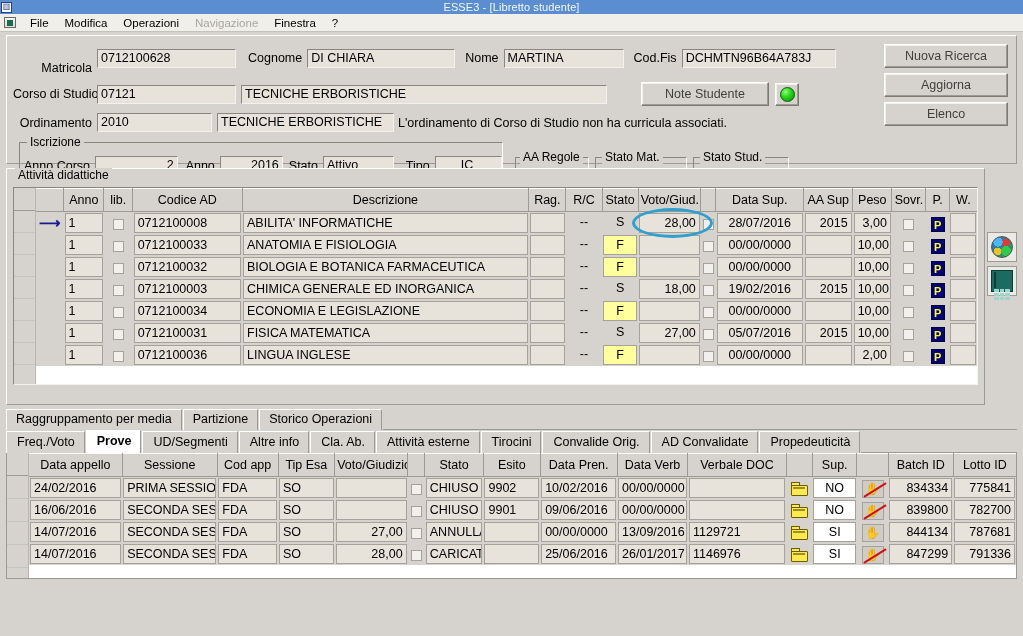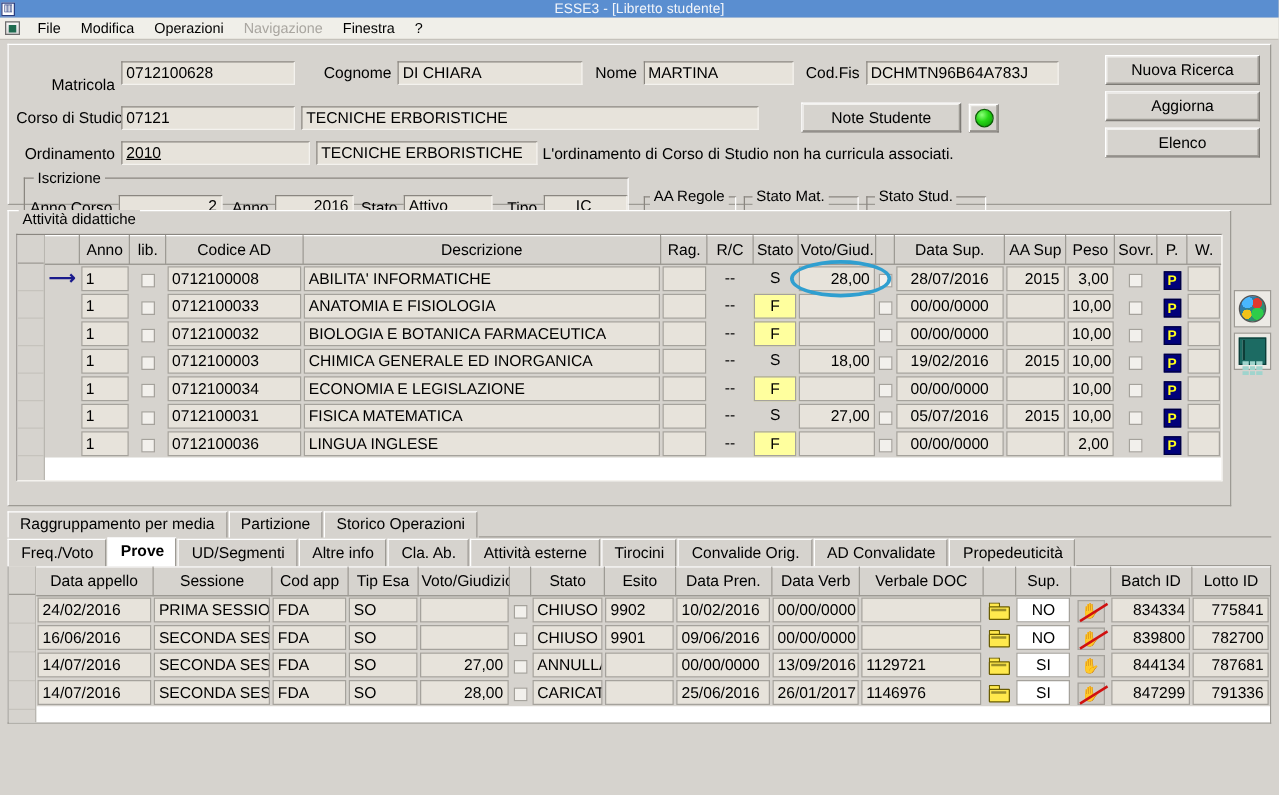--- a/index.html
+++ b/index.html
@@ -86,21 +86,21 @@
     padding:0 3px;
     overflow:hidden; white-space:nowrap;
   }
   .fld.num{ text-align:right; }
 
   .btn{
     background:#d6d3ce;
     border:1px solid;
     border-color:#ffffff #7d7a75 #7d7a75 #ffffff;
     box-shadow:inset -1px -1px 0 #9d9a94, inset 1px 1px 0 #f2f1ee;
-    font-size:12.5px; color:#000000;
+    font-size:12.5px; color:#404040;
     display:flex;align-items:center;justify-content:center;
     cursor:default; user-select:none;
   }
 
   .group{
     border:1px solid #9d9a94;
     border-top-color:#8a8680;border-left-color:#8a8680;
     border-right-color:#ffffff;border-bottom-color:#ffffff;
     position:relative;
   }
@@ -311,41 +311,41 @@
   <div class="mi">?</div>
 </div>
 
 <div class="client">
 
   <div class="panel hdr">
 
     <div class="row" style="margin-bottom:7px;">
       <div class="lbl" style="width:84px;text-align:right;margin-top:20px;">Matricola</div>
       <div class="fld" style="width:139px;">0712100628</div>
-      <div class="lbl" style="padding-left:23px;">Cognome</div>
+      <div class="lbl" style="padding-left:12px;">Cognome</div>
       <div class="fld" style="width:148px;">DI CHIARA</div>
       <div class="lbl" style="padding-left:10px;">Nome</div>
       <div class="fld" style="width:120px;">MARTINA</div>
       <div class="lbl" style="padding-left:10px;">Cod.Fis</div>
       <div class="fld" style="width:154px;">DCHMTN96B64A783J</div>
     </div>
 
     <div class="row" style="margin-bottom:7px;">
       <div class="lbl" style="width:84px;text-align:right;">Corso di Studio</div>
       <div class="fld" style="width:139px;">07121</div>
       <div class="fld" style="width:366px;margin-left:5px;">TECNICHE ERBORISTICHE</div>
       <div class="btn" style="width:128px;height:24px;margin-left:34px;">Note Studente</div>
       <div class="ledbtn" style="margin-left:6px;">
           <span class="led"></span>
         </div>
     </div>
 
     <div class="row" style="margin-bottom:7px;">
       <div class="lbl" style="width:84px;text-align:right;">Ordinamento</div>
-      <div class="fld" style="width:151px;text-decoration:underline;">2010</div>
+      <div class="fld" style="width:115px;">2010</div>
       <div class="fld" style="width:177px;margin-left:5px;">TECNICHE ERBORISTICHE</div>
       <div class="notice" style="margin-left:4px;">L'ordinamento di Corso di Studio non ha curricula associati.</div>
     </div>
 
     <div class="group" style="height:46px;width:484px;margin-left:6px;margin-top:10px;">
       <div class="gl">Iscrizione</div>
       <div class="row" style="margin:13px 0 0 4px;">
         <div class="lbl">Anno Corso</div>
         <div class="fld num" style="width:84px;">2</div>
         <div class="lbl" style="padding-left:8px;">Anno</div>

